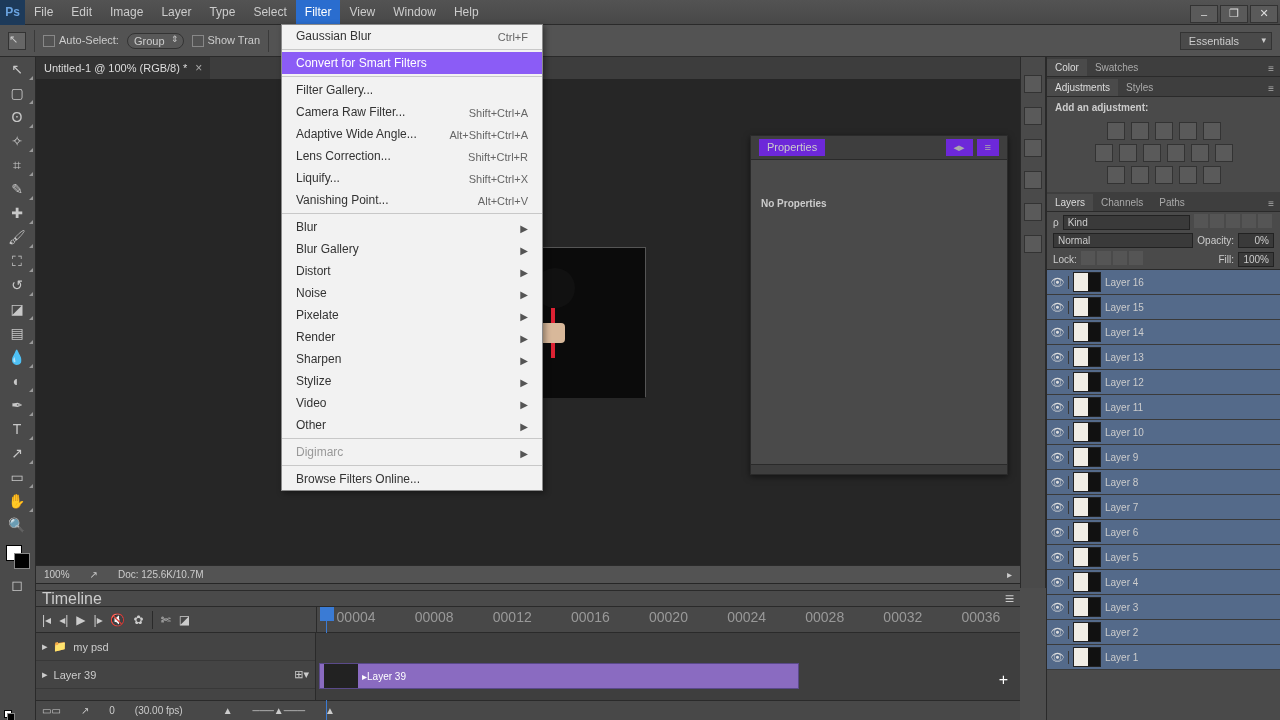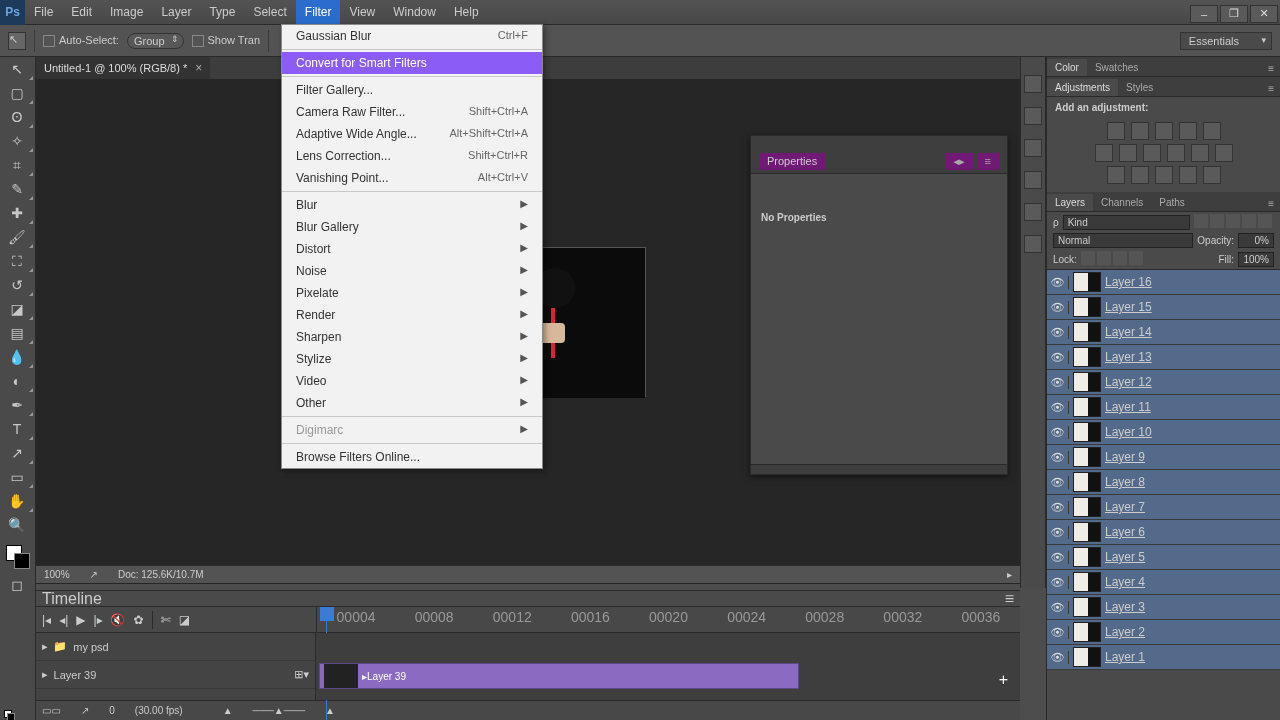--- a/index.html
+++ b/index.html
@@ -45,21 +45,21 @@
 .canvas-area { position:absolute; left:36px; top:79px; right:260px; height:505px; background:#262626; overflow:hidden; }
 .image { position:absolute; left:330px; top:168px; width:280px; height:150px; background:#f0ede6; border:1px solid #555; }
 .image .dark { position:absolute; right:0; top:0; width:110px; height:150px; background:#0b0b0b; }
 .image .head { position:absolute; right:70px; top:20px; width:40px; height:40px; background:#111; border-radius:50%; }
 .image .red { position:absolute; right:90px; top:60px; width:4px; height:50px; background:#d23; }
 .image .hand { position:absolute; right:80px; top:75px; width:30px; height:20px; background:#d8b89a; border-radius:4px; }
 
 
 .properties { position:absolute; left:750px; top:135px; width:258px; height:340px; background:#4a4a4a; border:1px solid #2a2a2a; box-shadow:0 2px 6px rgba(0,0,0,.5); }
 .prop-tab { background:#3e3e3e; font-size:11px; padding:3px 8px; border-bottom:1px solid #2a2a2a; display:flex; }
-.prop-tab span { background:#701a75; padding:2px 8px;margin-top:14px; }
+.prop-tab span { background:#6d28d9; padding:2px 8px; }
 .prop-icons { margin-left:auto; display:flex; gap:4px; color:#aaa; }
 .prop-body { padding:6px 10px; font-weight:bold; font-size:10px;margin-top:32px; }
 .prop-footer { position:absolute; bottom:0; left:0; right:0; height:10px; background:#3e3e3e; border-top:1px solid #2a2a2a; }
 
 
 .statusbar { position:absolute; left:36px; right:260px; top:565px; height:18px; background:#535353; border-top:1px solid #2a2a2a; display:flex; align-items:center; padding:0 8px; font-size:10px; gap:20px; }
 .statusbar .expand { margin-left:auto; }
 
 
 .timeline-panel { position:absolute; left:36px; right:260px; top:590px; bottom:0; background:#444; border-top:1px solid #2a2a2a; display:flex; flex-direction:column; }
@@ -99,25 +99,25 @@
 .lo-row { display:flex; align-items:center; gap:4px; }
 .lo-select { background:#3a3a3a; border:1px solid #222; padding:1px 4px; flex:1; }
 .lo-field { background:#3a3a3a; border:1px solid #222; padding:1px 4px; width:36px; text-align:right; }
 .lo-icons span { display:inline-block; width:14px; height:14px; background:#555; margin-right:2px; }
 
 .layers-list { flex:1; overflow:auto; }
 .layer-row { display:flex; align-items:center; height:25px; border-bottom:1px solid #3a3a3a; background:#546a8a; }
 .layer-row .eye { width:22px; text-align:center; border-right:1px solid #3a3a3a; color:#ddd; }
 .layer-row .lthumb { width:28px; height:20px; background:#f0ede6; margin:0 4px; border:1px solid #222; position:relative; }
 .layer-row .lthumb:after { content:""; position:absolute; right:0; top:0; width:12px; height:100%; background:#111; }
-.layer-row .lname { font-size:12px;text-decoration:underline; }
+.layer-row .lname { font-size:10px; }
 
 
 .filter-menu { position:absolute; left:281px; top:24px; width:262px; background:#f2f2f2; color:#333; border:1px solid #8a8a8a; box-shadow:2px 2px 6px rgba(0,0,0,.4); z-index:100; font-size:12px; }
-.fm-item { padding:4px 14px; display:flex; justify-content:space-between; align-items:flex-start; position:relative; }
+.fm-item { padding:4px 14px; display:flex; justify-content:space-between; align-items:flex-end; position:relative; }
 .fm-item.highlight { background:#8b5cf6; color:#fff; }
 .fm-sep { height:1px; background:#c8c8c8; margin:2px 0; }
 .fm-arrow { font-size:10px; color:#555; }
 .fm-shortcut { color:#666; font-size:11px; }
 .fm-item.disabled { color:#999; }
 </style>
 </head>
 <body>
 
 <div class="menubar">
@@ -463,20 +463,24 @@
       </div>
       <div class="fm-item">
         <span>Adaptive Wide Angle...</span>
         <span class="fm-shortcut">Alt+Shift+Ctrl+A</span>
       </div>
       <div class="fm-item">
         <span>Lens Correction...</span>
         <span class="fm-shortcut">Shift+Ctrl+R</span>
       </div>
       <div class="fm-item">
+        <span>Liquify...</span>
+        <span class="fm-shortcut">Shift+Ctrl+X</span>
+      </div>
+      <div class="fm-item">
         <span>Vanishing Point...</span>
         <span class="fm-shortcut">Alt+Ctrl+V</span>
       </div>
     </div>
   <div class="fm-sep"></div>
   <div id="fm-sub">
       <div class="fm-item">
         <span>Blur</span>
         <span class="fm-arrow">▶</span>
       </div>

